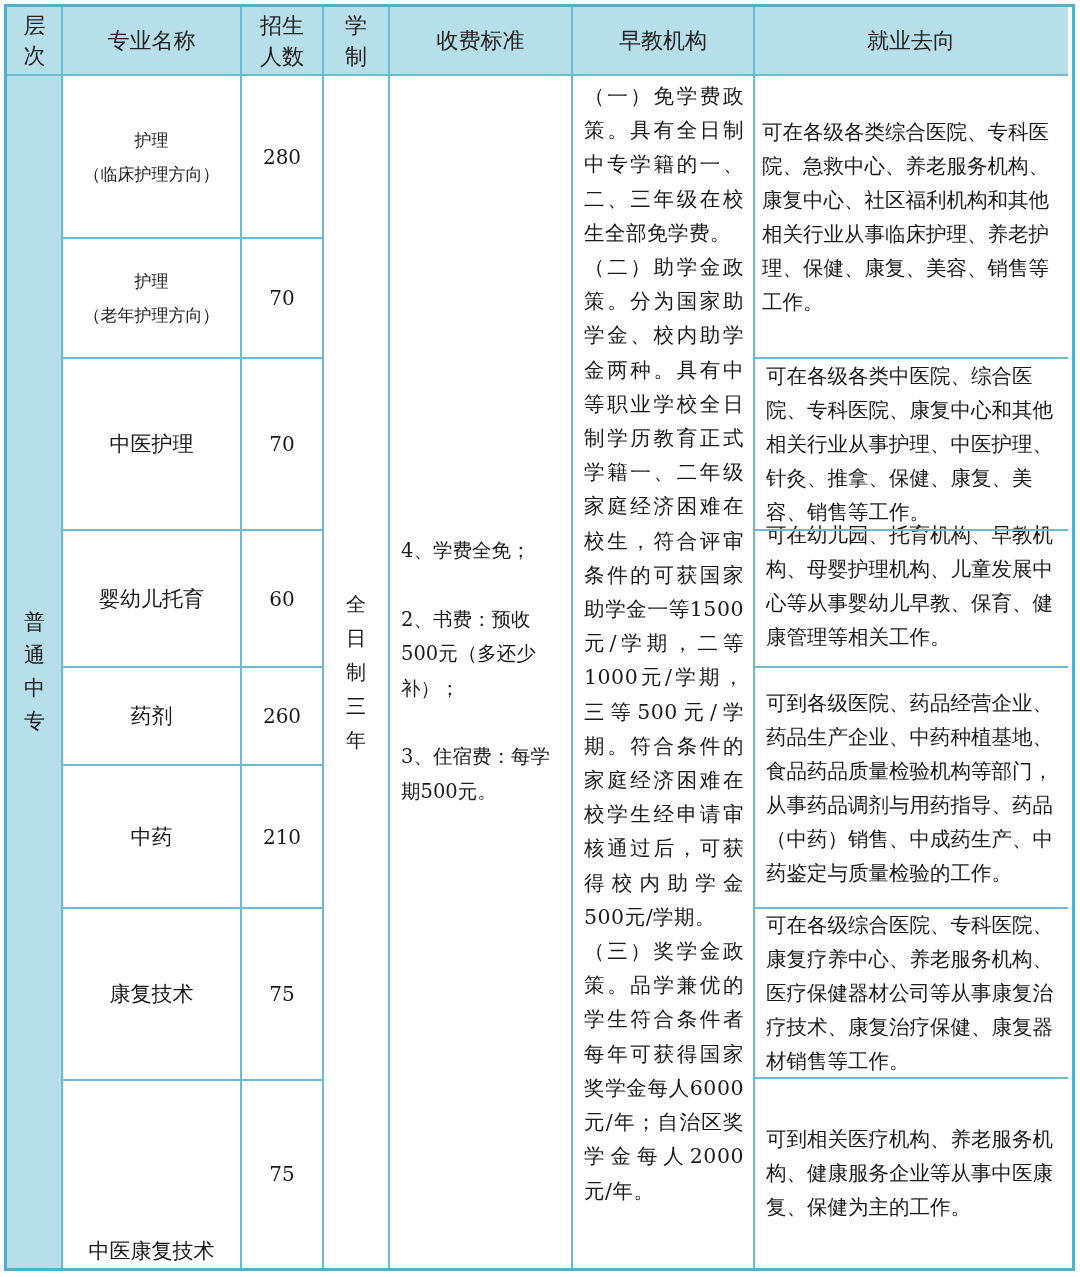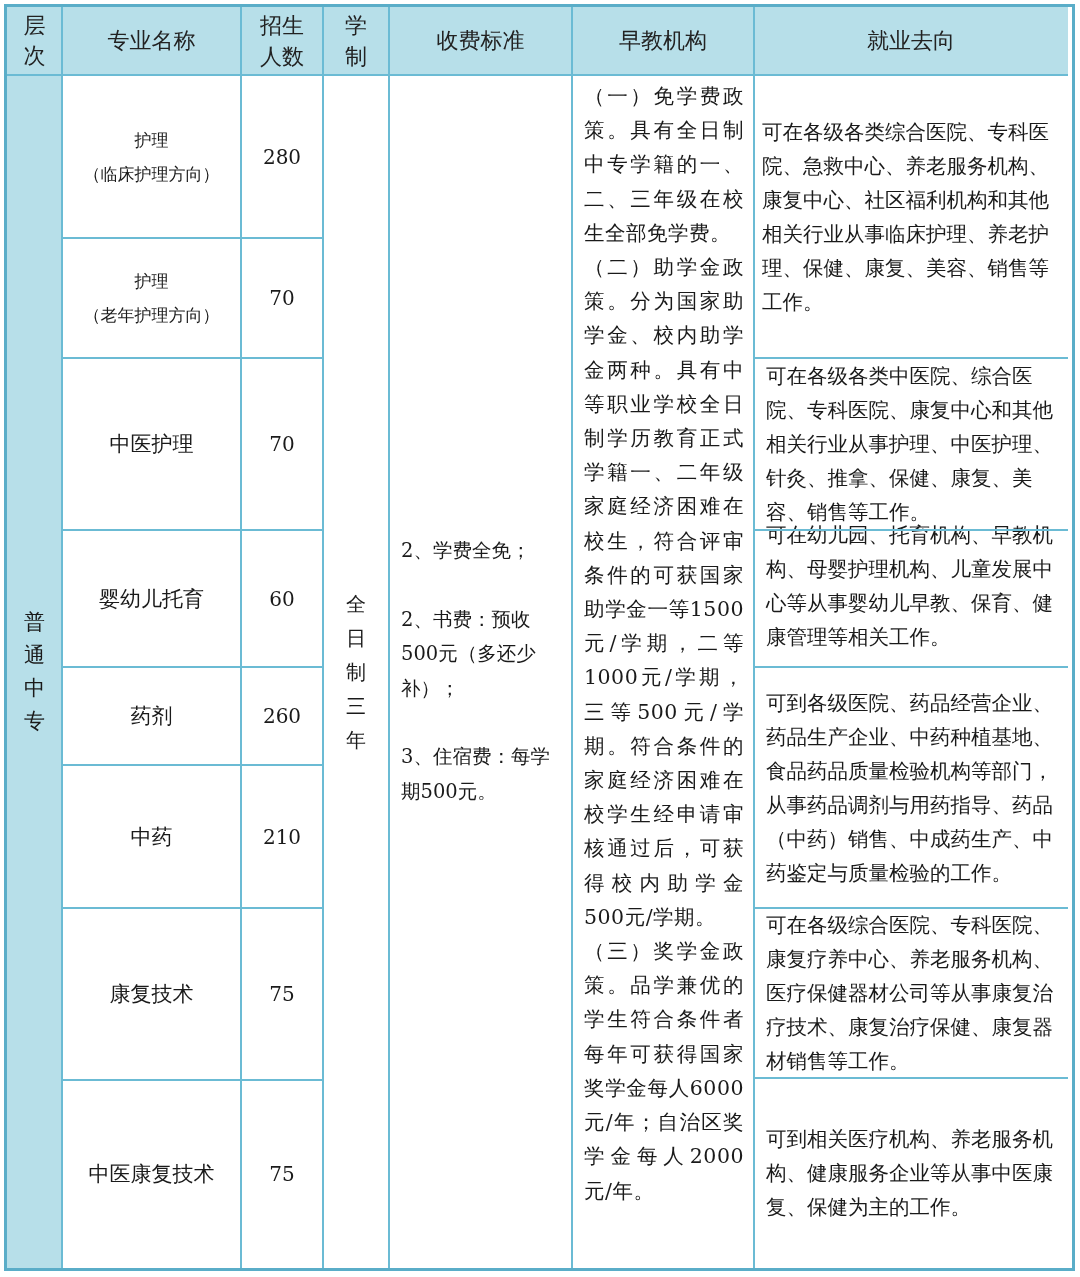--- a/index.html
+++ b/index.html
@@ -108,34 +108,34 @@
     <span>210</span>
   </div>
 
 <div class="cell major" style="left:62px;top:908px;width:179px;height:172px;">
     <span>康复技术</span>
   </div>
 <div class="cell num" style="left:241px;top:908px;width:82px;height:172px;">
     <span>75</span>
   </div>
 
-<div class="cell major" style="left:62px;top:1080px;width:179px;height:188px;">
+<div class="cell major" style="left:62px;top:1080px;width:179px;height:188px;align-items:flex-end;">
     <span>中医康复技术</span>
   </div>
 <div class="cell num" style="left:241px;top:1080px;width:82px;height:188px;">
     <span>75</span>
   </div>
 
 <div class="cell dur" style="left:323px;top:75px;width:66px;height:1193px;">
   <span style="display:block;width:22px;word-wrap:break-word;">全日制三年</span>
 </div>
 
 <div class="cell fee" style="left:389px;top:75px;width:183px;height:1193px;">
   <div>
-    <p style="margin-bottom:34px;">2、学费全免；</p>
+    <p style="margin-bottom:34px;">4、学费全免；</p>
     <p style="margin-bottom:34px;">2、书费：预收500元（多还少补）；</p>
     <p>3、住宿费：每学期500元。</p>
   </div>
 </div>
 
 <div class="cell policy" style="left:572px;top:75px;width:182px;height:1193px;">
   <div>
     <p style="text-indent:0;">（一）免学费政策。具有全日制中专学籍的一、二、三年级在校生全部免学费。</p>
     <p>（二）助学金政策。分为国家助学金、校内助学金两种。具有中等职业学校全日制学历教育正式学籍一、二年级家庭经济困难在校生，符合评审条件的可获国家助学金一等1500元/学期，二等1000元/学期，三等500元/学期。符合条件的家庭经济困难在校学生经申请审核通过后，可获得校内助学金500元/学期。</p>
     <p>（三）奖学金政策。品学兼优的学生符合条件者每年可获得国家奖学金每人6000元/年；自治区奖学金每人2000元/年。</p>

